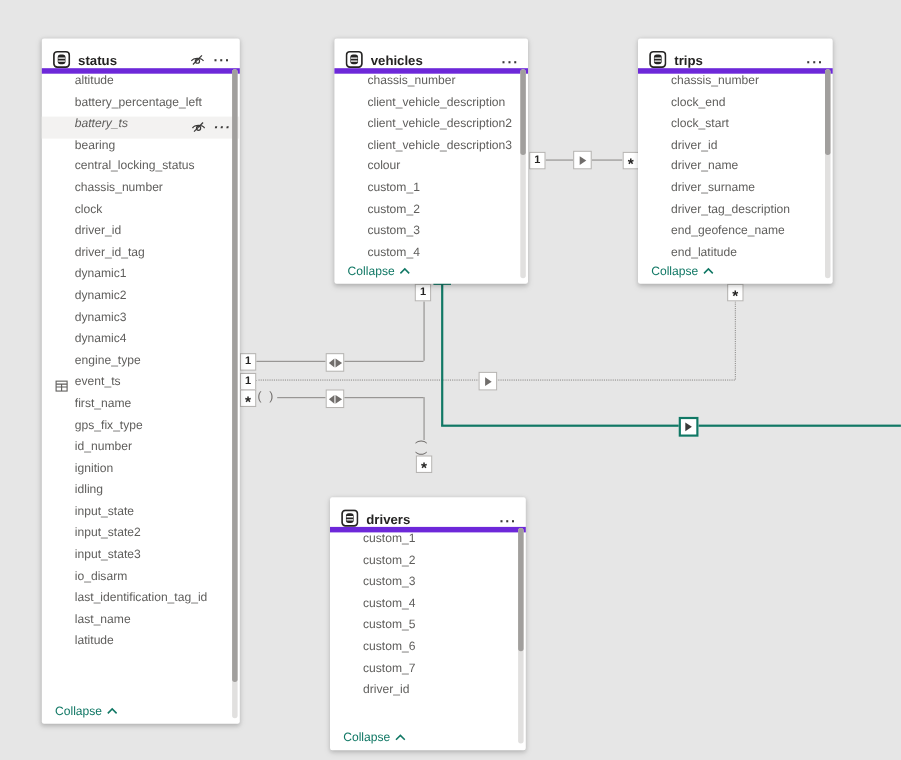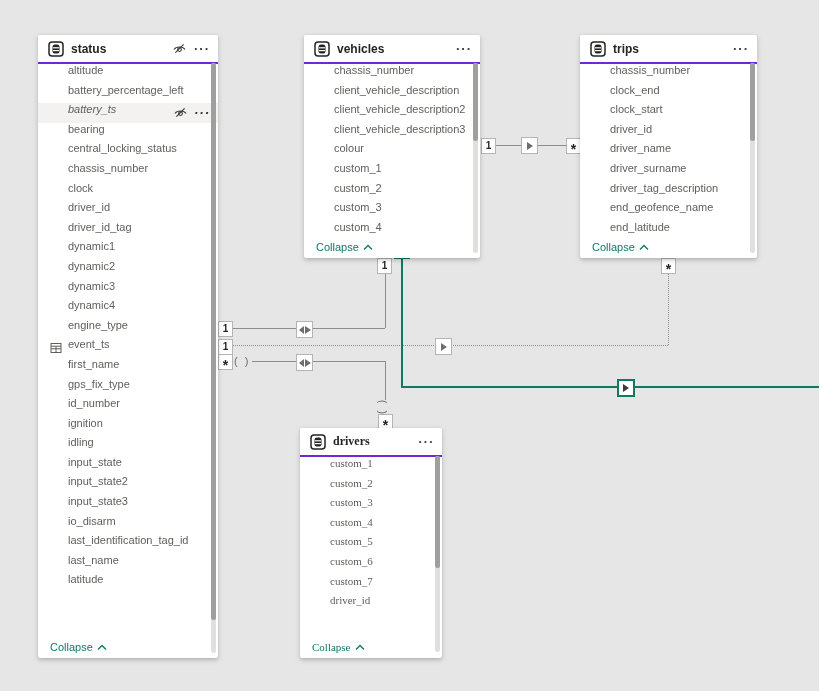--- a/index.html
+++ b/index.html
@@ -2,22 +2,22 @@
 <html><head>
 <meta charset="utf-8">
 <style>
   html,body{margin:0;padding:0;}
   body{font-family:"Liberation Sans","DejaVu Sans",sans-serif;background:#e6e6e6;}
   #canvas{position:relative;width:819px;height:691px;background:#e6e6e6;overflow:hidden;}
 
   
   .card{position:absolute;background:#fff;border-radius:2px;
         box-shadow:0 1.2px 3.6px rgba(0,0,0,.14),0 2px 7px rgba(0,0,0,.10);}
-  .card-header{height:27px;display:flex;align-items:center;padding:0 8px 0 10px;
-        border-bottom:2px solid #6d28d9;}
+  .card-header{height:27px;display:flex;align-items:flex-end;padding:0 8px 0 10px;
+        border-bottom:5px solid #6d28d9;}
   .tbl-icon{width:16px;height:16px;display:inline-flex;flex:0 0 16px;}
   .tbl-title{font-size:12px;font-weight:700;color:#252423;margin-left:7px;flex:1 1 auto;
         white-space:nowrap;overflow:hidden;}
   .hdr-icons{display:flex;align-items:center;gap:7px;}
   .icon-btn{display:inline-flex;align-items:center;justify-content:center;cursor:pointer;}
   .dots{font-size:13px;font-weight:700;color:#3b3a39;letter-spacing:1px;line-height:10px;}
 
   .fields{position:relative;}
   .frow{height:19.6px;display:flex;padding:0 8px 0 30px;
         font-size:11px;color:#5f5e5c;white-space:nowrap;position:relative;}
@@ -344,21 +344,21 @@
     <div class="collapse-link">
       <span>Collapse</span>
       <span class="chev-slot"><svg width="10" height="7" viewBox="0 0 10 7">
             <polyline points="1,5.5 5,1.5 9,5.5" fill="none" stroke="#117865" stroke-width="1.4"></polyline>
           </svg></span>
     </div>
     <div class="sb-track" style="top:28px;height:190px;"></div>
     <div class="sb-thumb" style="top:28px;height:78px;"></div>
   </div>
 
-  <div class="card" id="card-drivers" style="left:300px;top:428px;width:142px;height:230px;font-family:Liberation Serif, serif;">
+  <div class="card" id="card-drivers" style="left:300px;top:452px;width:178px;height:230px;">
     <div class="card-header">
       <span class="tbl-icon">
           <svg width="16" height="16" viewBox="0 0 16 16">
             <rect x="1" y="1" width="14" height="14" rx="3" fill="none" stroke="#252423" stroke-width="1.5"></rect>
             <rect x="4.5" y="3.5" width="7" height="9" rx="2.5" fill="#252423"></rect>
             <line x1="5" y1="6.8" x2="11" y2="6.8" stroke="#fff" stroke-width="1.2"></line>
             <line x1="5" y1="9.6" x2="11" y2="9.6" stroke="#fff" stroke-width="1.2"></line>
           </svg>
         </span>
       <span class="tbl-title">drivers</span>

